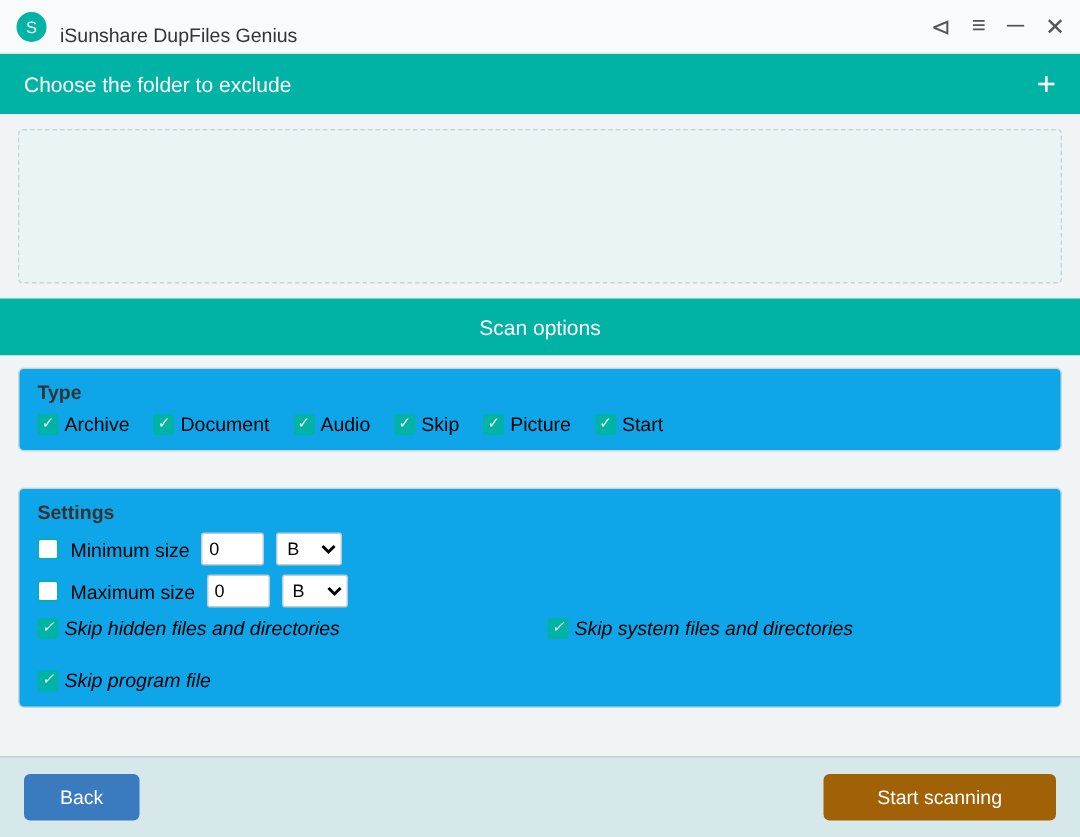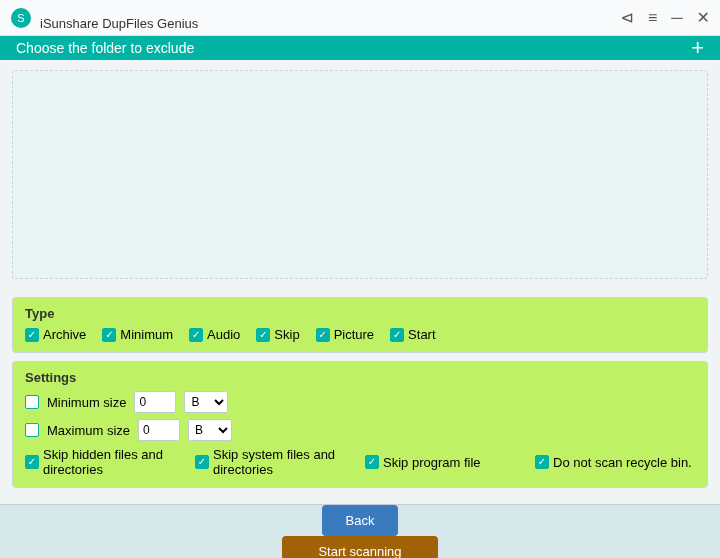--- a/index.html
+++ b/index.html
@@ -51,21 +51,21 @@
       flex: 1;
       display: flex;
       flex-direction: column;
       overflow: hidden;
     }
 
     
     .section-header {
       background: #00b3a4;
       color: white;
-      height: 24px;
+      height: 40px;
       display: flex;
       align-items: center;
       justify-content: space-between;
       padding: 0 16px;
       font-size: 14px;
       flex-shrink: 0;
     }
     .section-header .plus-btn {
       font-size: 22px;
       cursor: pointer;
@@ -95,23 +95,23 @@
 
     .scan-options-body {
       background: #f0f4f5;
       padding: 8px 12px;
       flex-shrink: 0;
     }
 
     .group-box {
       border: 1px solid #c8d8da;
       border-radius: 4px;
-      margin-bottom: 8px;
+      margin-bottom: 24px;
       padding: 8px 12px 10px 12px;
-      background: #bef264;
+      background: #0ea5e9;
       position: relative;
     }
     .group-box-title {
       font-size: 13px;
       font-weight: 600;
       color: #333;
       margin-bottom: 6px;
     }
 
     
@@ -147,36 +147,36 @@
       height: 22px;
       border: 1px solid #c0cdd0;
       border-radius: 2px;
       font-size: 12px;
       background: white;
       padding: 0 2px;
     }
 
     .settings-checkboxes {
       display: grid;
-      grid-template-columns: 1fr 1fr 1fr 1fr;
+      grid-template-columns: 1fr 1fr;
       gap: 20px 10px;
       margin-top: 4px;
+      font-style: italic;
     }
 
     
     .bottom-bar {
       background: #d6e8ea;
       height: 54px;
       display: flex;
       align-items: center;
       justify-content: space-between;
       padding: 0 16px;
       flex-shrink: 0;
       border-top: 1px solid #c0d0d2;
-      flex-direction: column;
     }
     .btn-back {
       background: #3a7bbf;
       color: white;
       border: none;
       border-radius: 4px;
       padding: 8px 24px;
       font-size: 13px;
       cursor: pointer;
     }
@@ -241,35 +241,38 @@
 
 <div class="main">
 
   <div class="section-header">
     <span>Choose the folder to exclude</span>
     <span class="plus-btn">+</span>
   </div>
 
   <div class="exclude-area"></div>
 
+  <div class="scan-options-header">
+    <span>Scan options</span>
+  </div>
 
   <div class="scan-options-body">
 
     <div class="group-box">
       <div class="group-box-title">Type</div>
 
 
       <div class="type-row-2">
         <label class="custom-cb">
           <span class="cb-box checked"></span>
           <span>Archive</span>
         </label>
         <label class="custom-cb">
           <span class="cb-box checked"></span>
-          <span>Minimum</span>
+          <span>Document</span>
         </label>
         <label class="custom-cb">
           <span class="cb-box checked"></span>
           <span>Audio</span>
         </label>
         <label class="custom-cb">
           <span class="cb-box checked"></span>
           <span>Skip</span>
         </label>
         <label class="custom-cb">
@@ -320,24 +323,20 @@
           <span>Skip hidden files and directories</span>
         </label>
         <label class="custom-cb">
           <span class="cb-box checked"></span>
           <span>Skip system files and directories</span>
         </label>
         <label class="custom-cb">
           <span class="cb-box checked"></span>
           <span>Skip program file</span>
         </label>
-        <label class="custom-cb">
-          <span class="cb-box checked"></span>
-          <span>Do not scan recycle bin.</span>
-        </label>
       </div>
     </div>
 
   </div>
 </div>
 
 <div class="bottom-bar">
   <button class="btn-back">Back</button>
   <button class="btn-start">Start scanning</button>
 </div>

